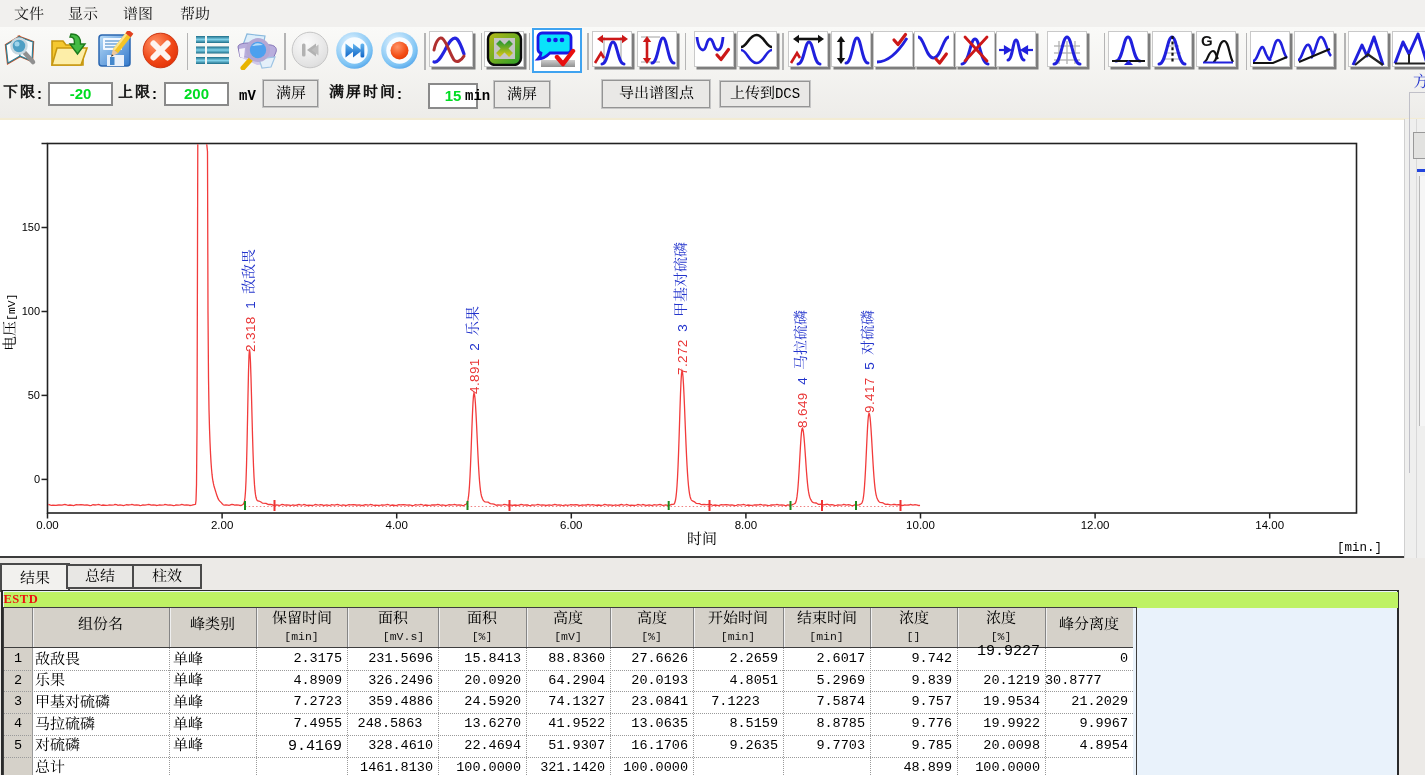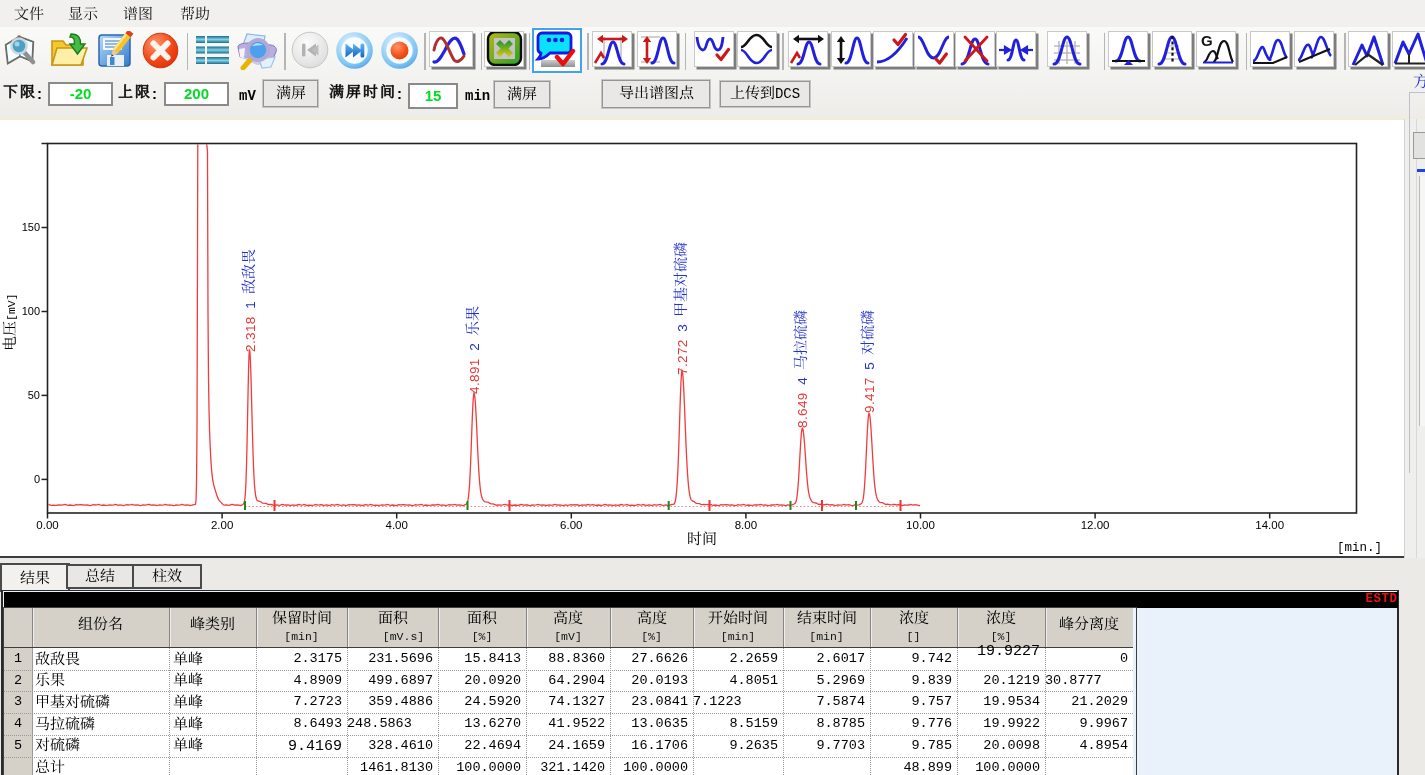--- a/index.html
+++ b/index.html
@@ -408,21 +408,21 @@
     <svg class="ck" width="68" height="18">
       <g fill="#000" stroke="#000" stroke-width="42" transform="translate(0 13) scale(0.015)">
         <use href="#g6EE1" x="0"></use>
         <use href="#g5C4F" x="1133"></use>
         <use href="#g65F6" x="2267"></use>
         <use href="#g95F4" x="3400"></use>
       </g>
     </svg>
     <b style="margin-left:0px">:</b>
   </div>
-<div class="inp" style="left:408px;top:83px;width:46px;height:22px;line-height:22px">15</div>
+<div class="inp" style="left:428px;top:83px;width:46px;height:22px;line-height:22px">15</div>
 <div class="ab mono" style="left:465px;top:88px;font-size:14px;font-weight:bold">min</div>
 <div class="btn" style="left:494px;top:81px;width:54px;height:25px">
     <svg class="ck" width="30" height="18">
       <g fill="#000" transform="translate(0 13) scale(0.015)">
         <use href="#g6EE1" x="0"></use>
         <use href="#g5C4F" x="1000"></use>
       </g>
     </svg>
   </div>
 <div class="btn" style="left:602px;top:80px;width:106px;height:26px">
@@ -595,21 +595,21 @@
   </div>
 <div class="ab" style="left:134px;top:564px;width:68px;height:25px;background:#e8e7e4;border:2px solid #4a4a4a;border-left:none;display:flex;align-items:center;justify-content:center;box-sizing:border-box">
     <svg class="ck" width="30" height="18">
       <g fill="#000" transform="translate(0 13) scale(0.015)">
         <use href="#g67F1" x="0"></use>
         <use href="#g6548" x="1000"></use>
       </g>
     </svg>
   </div>
 <div class="ab" style="left:1px;top:590px;width:1398px;height:185px;background:#e9f2fb;border-left:2.5px solid #2a2a2a;border-right:2px solid #2a2a2a;border-top:1.5px solid #2a2a2a;box-sizing:border-box"></div>
-<div class="ab" style="left:3.5px;top:591.5px;width:1394px;height:16px;background:#000000;text-align:right;color:#ee1111;font-family:Liberation Mono, monospace;font-size:12.5px;font-weight:bold;letter-spacing:0.5px;line-height:15px">ESTD</div>
+<div class="ab" style="left:3.5px;top:591.5px;width:1394px;height:16px;background:#bef264;text-align:left;color:#ee1111;font-family:Liberation Serif, serif;font-size:12.5px;font-weight:bold;letter-spacing:0.5px;line-height:15px">ESTD</div>
 <div class="ab" style="left:4px;top:608px;width:1129px;height:40px;background:#d5d1c9"></div>
 <div class="ab" style="left:4px;top:648px;width:28px;height:127px;background:#d5d1c9"></div>
 <div class="ab" style="left:32px;top:648px;width:1101px;height:127px;background:#fff"></div>
 <div class="ab" style="left:2.5px;top:606.5px;width:1132px;height:169px;border:1.5px solid #3e3e3e;border-bottom:none"></div>
 <div class="ab" style="left:4px;top:646.5px;width:1129px;height:1.5px;background:#3e3e3e"></div>
 <div class="ab" style="left:32.0px;top:608px;width:1px;height:39px;background:#858585"></div>
 <div class="ab" style="left:33.0px;top:608px;width:1px;height:39px;background:#efefef"></div>
 <div class="ab" style="left:168.5px;top:608px;width:1px;height:39px;background:#858585"></div>
 <div class="ab" style="left:169.5px;top:608px;width:1px;height:39px;background:#efefef"></div>
 <div class="ab" style="left:256.0px;top:608px;width:1px;height:39px;background:#858585"></div>
@@ -771,21 +771,21 @@
         <use href="#g679C" x="1000"></use>
       </g>
     </svg></div>
 <div class="ab" style="left:172.5px;top:672.2px"><svg class="ck" width="30" height="18">
       <g fill="#000" transform="translate(0 13) scale(0.015)">
         <use href="#g5355" x="0"></use>
         <use href="#g5CF0" x="1000"></use>
       </g>
     </svg></div>
 <div class="ab mono" style="left:256.0px;top:672.7px;width:86.0px;text-align:right;font-size:13.5px">4.8909</div>
-<div class="ab mono" style="left:347.0px;top:672.7px;width:86.0px;text-align:right;font-size:13.5px">499.6897</div>
+<div class="ab mono" style="left:347.0px;top:672.7px;width:86.0px;text-align:right;font-size:13.5px">326.2496</div>
 <div class="ab mono" style="left:438.0px;top:672.7px;width:83.0px;text-align:right;font-size:13.5px">20.0920</div>
 <div class="ab mono" style="left:526.0px;top:672.7px;width:79.0px;text-align:right;font-size:13.5px">64.2904</div>
 <div class="ab mono" style="left:610.0px;top:672.7px;width:78.0px;text-align:right;font-size:13.5px">20.0193</div>
 <div class="ab mono" style="left:693.0px;top:672.7px;width:85.0px;text-align:right;font-size:13.5px">4.8051</div>
 <div class="ab mono" style="left:783.0px;top:672.7px;width:82.0px;text-align:right;font-size:13.5px">5.2969</div>
 <div class="ab mono" style="left:870.0px;top:672.7px;width:82.0px;text-align:right;font-size:13.5px">9.839</div>
 <div class="ab mono" style="left:957.0px;top:672.7px;width:83.0px;text-align:right;font-size:13.5px">20.1219</div>
 <div class="ab mono" style="left:1045.0px;top:672.7px;width:83.0px;text-align:left;font-size:13.5px">30.8777</div>
 <div class="ab mono" style="left:4px;top:694.4px;width:28px;text-align:center;font-size:13.5px">3</div>
 <div class="ab" style="left:34.5px;top:693.9px"><svg class="ck" width="75" height="18">
@@ -801,42 +801,42 @@
       <g fill="#000" transform="translate(0 13) scale(0.015)">
         <use href="#g5355" x="0"></use>
         <use href="#g5CF0" x="1000"></use>
       </g>
     </svg></div>
 <div class="ab mono" style="left:256.0px;top:694.4px;width:86.0px;text-align:right;font-size:13.5px">7.2723</div>
 <div class="ab mono" style="left:347.0px;top:694.4px;width:86.0px;text-align:right;font-size:13.5px">359.4886</div>
 <div class="ab mono" style="left:438.0px;top:694.4px;width:83.0px;text-align:right;font-size:13.5px">24.5920</div>
 <div class="ab mono" style="left:526.0px;top:694.4px;width:79.0px;text-align:right;font-size:13.5px">74.1327</div>
 <div class="ab mono" style="left:610.0px;top:694.4px;width:78.0px;text-align:right;font-size:13.5px">23.0841</div>
-<div class="ab mono" style="left:693.0px;top:694.4px;width:85.0px;text-align:left;font-size:13.5px">7.1223</div>
+<div class="ab mono" style="left:693.0px;top:694.4px;width:85.0px;text-align:center;font-size:13.5px">7.1223</div>
 <div class="ab mono" style="left:783.0px;top:694.4px;width:82.0px;text-align:right;font-size:13.5px">7.5874</div>
 <div class="ab mono" style="left:870.0px;top:694.4px;width:82.0px;text-align:right;font-size:13.5px">9.757</div>
 <div class="ab mono" style="left:957.0px;top:694.4px;width:83.0px;text-align:right;font-size:13.5px">19.9534</div>
 <div class="ab mono" style="left:1045.0px;top:694.4px;width:83.0px;text-align:right;font-size:13.5px">21.2029</div>
 <div class="ab mono" style="left:4px;top:716.1px;width:28px;text-align:center;font-size:13.5px">4</div>
 <div class="ab" style="left:34.5px;top:715.6px"><svg class="ck" width="60" height="18">
       <g fill="#000" transform="translate(0 13) scale(0.015)">
         <use href="#g9A6C" x="0"></use>
         <use href="#g62C9" x="1000"></use>
         <use href="#g786B" x="2000"></use>
         <use href="#g78F7" x="3000"></use>
       </g>
     </svg></div>
 <div class="ab" style="left:172.5px;top:715.6px"><svg class="ck" width="30" height="18">
       <g fill="#000" transform="translate(0 13) scale(0.015)">
         <use href="#g5355" x="0"></use>
         <use href="#g5CF0" x="1000"></use>
       </g>
     </svg></div>
-<div class="ab mono" style="left:256.0px;top:716.1px;width:86.0px;text-align:right;font-size:13.5px">8.6493</div>
-<div class="ab mono" style="left:347.0px;top:716.1px;width:86.0px;text-align:left;font-size:13.5px">248.5863</div>
+<div class="ab mono" style="left:256.0px;top:716.1px;width:86.0px;text-align:right;font-size:13.5px">7.4955</div>
+<div class="ab mono" style="left:347.0px;top:716.1px;width:86.0px;text-align:center;font-size:13.5px">248.5863</div>
 <div class="ab mono" style="left:438.0px;top:716.1px;width:83.0px;text-align:right;font-size:13.5px">13.6270</div>
 <div class="ab mono" style="left:526.0px;top:716.1px;width:79.0px;text-align:right;font-size:13.5px">41.9522</div>
 <div class="ab mono" style="left:610.0px;top:716.1px;width:78.0px;text-align:right;font-size:13.5px">13.0635</div>
 <div class="ab mono" style="left:693.0px;top:716.1px;width:85.0px;text-align:right;font-size:13.5px">8.5159</div>
 <div class="ab mono" style="left:783.0px;top:716.1px;width:82.0px;text-align:right;font-size:13.5px">8.8785</div>
 <div class="ab mono" style="left:870.0px;top:716.1px;width:82.0px;text-align:right;font-size:13.5px">9.776</div>
 <div class="ab mono" style="left:957.0px;top:716.1px;width:83.0px;text-align:right;font-size:13.5px">19.9922</div>
 <div class="ab mono" style="left:1045.0px;top:716.1px;width:83.0px;text-align:right;font-size:13.5px">9.9967</div>
 <div class="ab mono" style="left:4px;top:737.8px;width:28px;text-align:center;font-size:13.5px">5</div>
 <div class="ab" style="left:34.5px;top:737.3px"><svg class="ck" width="45" height="18">
@@ -848,21 +848,21 @@
     </svg></div>
 <div class="ab" style="left:172.5px;top:737.3px"><svg class="ck" width="30" height="18">
       <g fill="#000" transform="translate(0 13) scale(0.015)">
         <use href="#g5355" x="0"></use>
         <use href="#g5CF0" x="1000"></use>
       </g>
     </svg></div>
 <div class="ab mono" style="left:256.0px;top:737.8px;width:86.0px;text-align:right;font-size:15px">9.4169</div>
 <div class="ab mono" style="left:347.0px;top:737.8px;width:86.0px;text-align:right;font-size:13.5px">328.4610</div>
 <div class="ab mono" style="left:438.0px;top:737.8px;width:83.0px;text-align:right;font-size:13.5px">22.4694</div>
-<div class="ab mono" style="left:526.0px;top:737.8px;width:79.0px;text-align:right;font-size:13.5px">24.1659</div>
+<div class="ab mono" style="left:526.0px;top:737.8px;width:79.0px;text-align:right;font-size:13.5px">51.9307</div>
 <div class="ab mono" style="left:610.0px;top:737.8px;width:78.0px;text-align:right;font-size:13.5px">16.1706</div>
 <div class="ab mono" style="left:693.0px;top:737.8px;width:85.0px;text-align:right;font-size:13.5px">9.2635</div>
 <div class="ab mono" style="left:783.0px;top:737.8px;width:82.0px;text-align:right;font-size:13.5px">9.7703</div>
 <div class="ab mono" style="left:870.0px;top:737.8px;width:82.0px;text-align:right;font-size:13.5px">9.785</div>
 <div class="ab mono" style="left:957.0px;top:737.8px;width:83.0px;text-align:right;font-size:13.5px">20.0098</div>
 <div class="ab mono" style="left:1045.0px;top:737.8px;width:83.0px;text-align:right;font-size:13.5px">4.8954</div>
 <div class="ab" style="left:34.5px;top:759.0px"><svg class="ck" width="30" height="18">
       <g fill="#000" transform="translate(0 13) scale(0.015)">
         <use href="#g603B" x="0"></use>
         <use href="#g8BA1" x="1000"></use>

